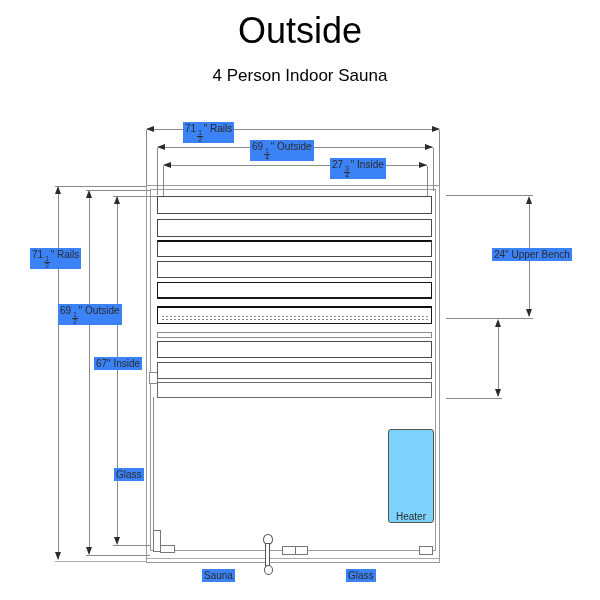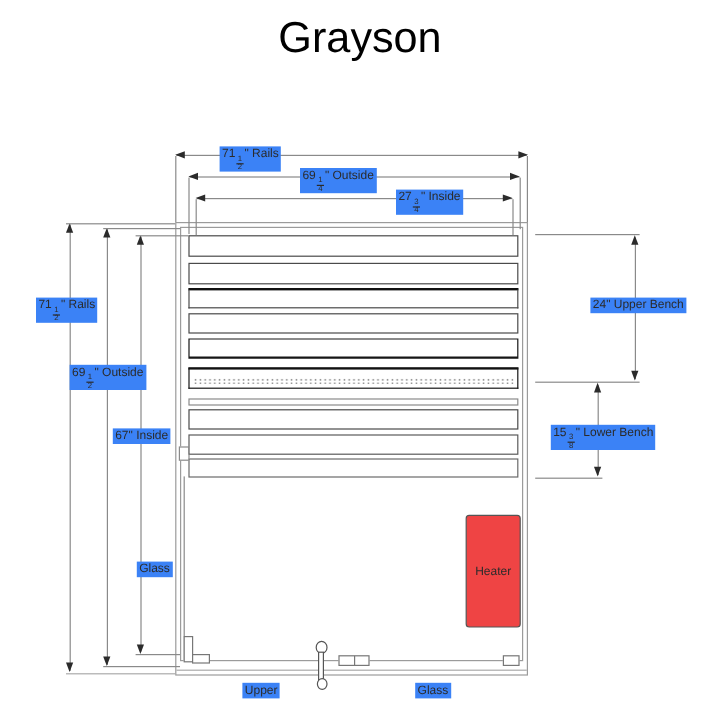--- a/index.html
+++ b/index.html
@@ -27,29 +27,30 @@
   .frac{display:inline-flex;flex-direction:column;vertical-align:-3px;
         font-size:6.5px;line-height:6px;text-align:center;margin:0 1px;}
   .frac .fn{border-bottom:1px solid #2b2b2b;padding:0 1px;}
   .ar{position:absolute;width:0;height:0;border:solid transparent;}
   .ar.l{border-width:3px 8px 3px 0;border-right-color:#2b2b2b;}
   .ar.r{border-width:3px 0 3px 8px;border-left-color:#2b2b2b;}
   .ar.u{border-width:0 3px 8px 3px;border-bottom-color:#2b2b2b;}
   .ar.d{border-width:8px 3px 0 3px;border-top-color:#2b2b2b;}
   .hw{position:absolute;border:1px solid #777;background:#fff;box-sizing:border-box;}
   .heater{position:absolute;left:388px;top:429px;width:44px;height:92px;
-          border:1px solid #555;border-radius:3px;background:#ef4444;
-          display:flex;align-items:center;justify-content:center;font-size:10px;color:#2b2b2b;}
+          border:1px solid #555;border-radius:3px;background:#7dd3fc;
+          display:flex;align-items:flex-end;justify-content:center;font-size:10px;color:#2b2b2b;}
 </style>
 </head>
 <body>
 
 <div id="stage">
 
-  <div class="title">Grayson</div>
+  <div class="title">Outside</div>
+  <div class="subtitle">4 Person Indoor Sauna</div>
 
   <div class="wall" style="left:146px;top:185px;width:294px;height:378px;"></div>
   <div class="wall" style="left:150px;top:189px;width:286px;height:362px;"></div>
   <div class="hline" style="left:147px;top:558px;width:292px;background:#ababab;"></div>
   <div class="vline" style="left:153px;top:397px;height:154px;"></div>
   <div class="hw" style="left:149px;top:372px;width:9px;height:12px;border-color:#8a8a8a;"></div>
 
   <div class="board" style="top:196px;height:18px;"></div>
   <div class="board" style="top:219px;height:18px;"></div>
   <div class="board thicktop" style="top:240px;height:17px;"></div>
@@ -147,22 +148,16 @@
   </div>
   <div class="dimlbl" style="left:58px;top:304px;">
     <span>69</span><span class="frac">
         <span class="fn">1</span>
         <span class="fd">2</span>
       </span><span>" Outside</span>
   </div>
   <div class="dimlbl" style="left:94px;top:357px;">67" Inside</div>
   <div class="dimlbl" style="left:114px;top:468px;">Glass</div>
   <div class="dimlbl" style="left:492px;top:248px;">24" Upper Bench</div>
-  <div class="dimlbl" style="left:459px;top:354px;">
-    <span>15</span><span class="frac">
-        <span class="fn">3</span>
-        <span class="fd">8</span>
-      </span><span>" Lower Bench</span>
-  </div>
-  <div class="dimlbl" style="left:202px;top:569px;">Upper</div>
+  <div class="dimlbl" style="left:202px;top:569px;">Sauna</div>
   <div class="dimlbl" style="left:346px;top:569px;">Glass</div>
 
 </div>
 
 </body></html>

